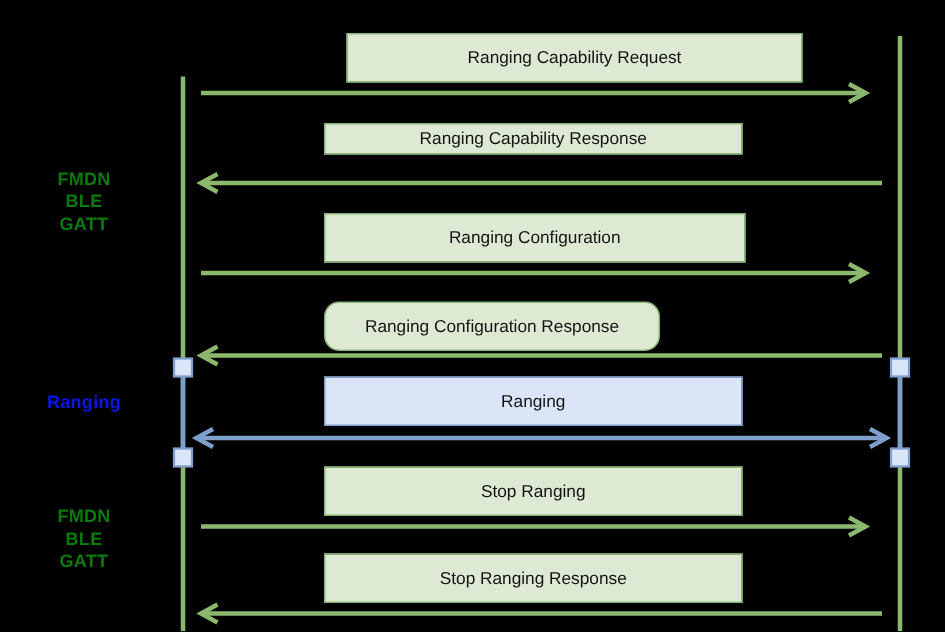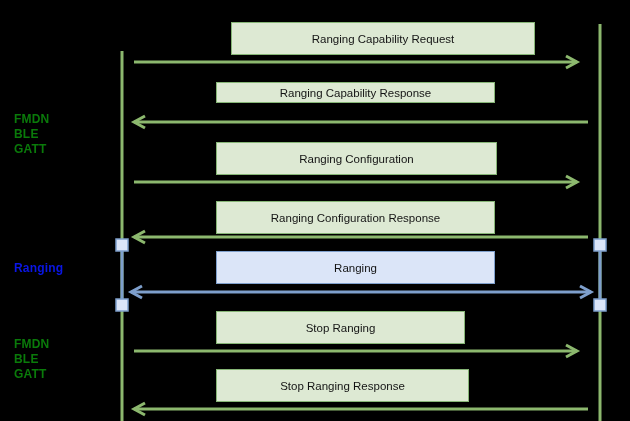--- a/index.html
+++ b/index.html
@@ -10,20 +10,21 @@
     font-family:"Liberation Sans","DejaVu Sans",sans-serif;
     overflow:hidden;
   }
   #svg{position:absolute;left:0;top:0;width:630px;height:421px;}
   .phase-label{
     position:absolute;
     color:#0a7a0a;
     font-weight:bold;
     font-size:12px;
     line-height:15px;
+    text-align:center;
     width:84px;
     left:14px;
     letter-spacing:.2px;
   }
   .phase-label.blue{color:#0a16e6;}
   .msg-box{
     position:absolute;
     box-sizing:border-box;
     border:1px solid #86b576;
     background:#dde9d3;
@@ -110,27 +111,27 @@
   <div id="message-boxes">
       <div class="msg-box" style="left: 216px; top: 22px; width: 304px; height: 33px; margin-left: 15px;">
         <span>Ranging Capability Request</span>
       </div>
       <div class="msg-box" style="left: 216px; top: 82px; width: 279px; height: 21px;">
         <span>Ranging Capability Response</span>
       </div>
       <div class="msg-box" style="left: 216px; top: 142px; width: 281px; height: 33px;">
         <span>Ranging Configuration</span>
       </div>
-      <div class="msg-box" style="left: 216px; top: 201px; width: 279px; height: 33px;">
+      <div class="msg-box" style="left: 216px; top: 201px; width: 224px; height: 33px; border-radius: 10px;">
         <span>Ranging Configuration Response</span>
       </div>
       <div class="msg-box ranging" style="left: 216px; top: 251px; width: 279px; height: 33px;">
         <span>Ranging</span>
       </div>
-      <div class="msg-box" style="left: 216px; top: 311px; width: 249px; height: 33px;">
+      <div class="msg-box" style="left: 216px; top: 311px; width: 279px; height: 33px;">
         <span>Stop Ranging</span>
       </div>
-      <div class="msg-box" style="left: 216px; top: 369px; width: 253px; height: 33px;">
+      <div class="msg-box" style="left: 216px; top: 369px; width: 279px; height: 33px;">
         <span>Stop Ranging Response</span>
       </div>
     </div>
 
 </div>
 
 </body></html>

